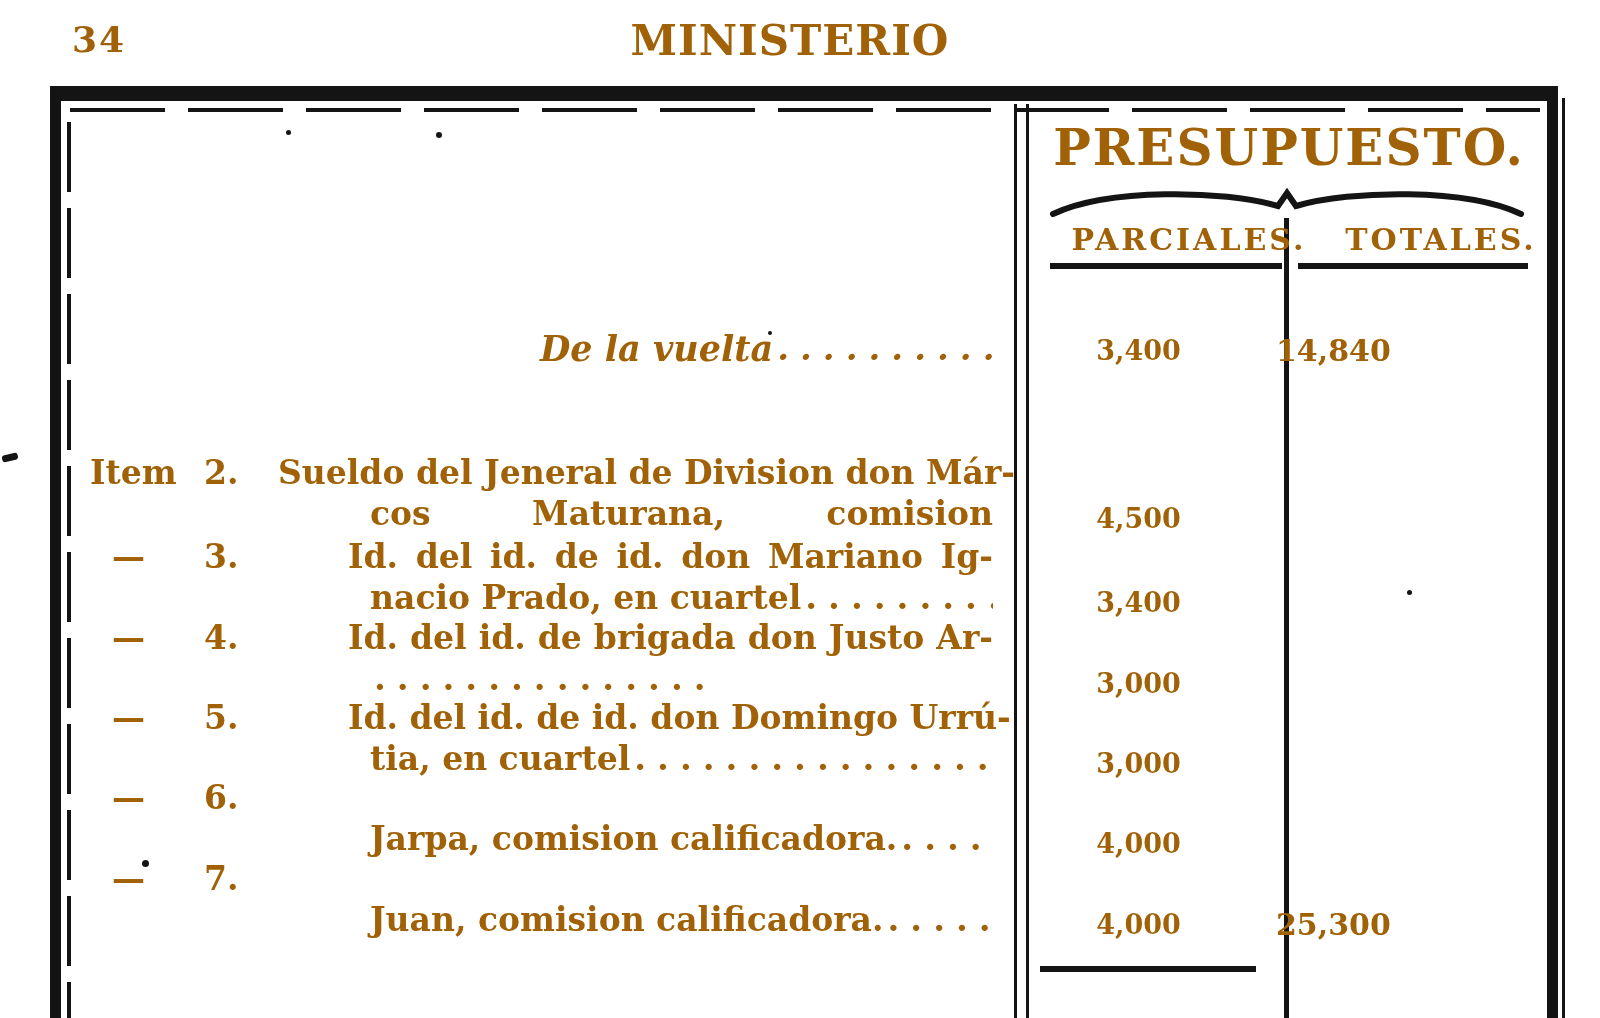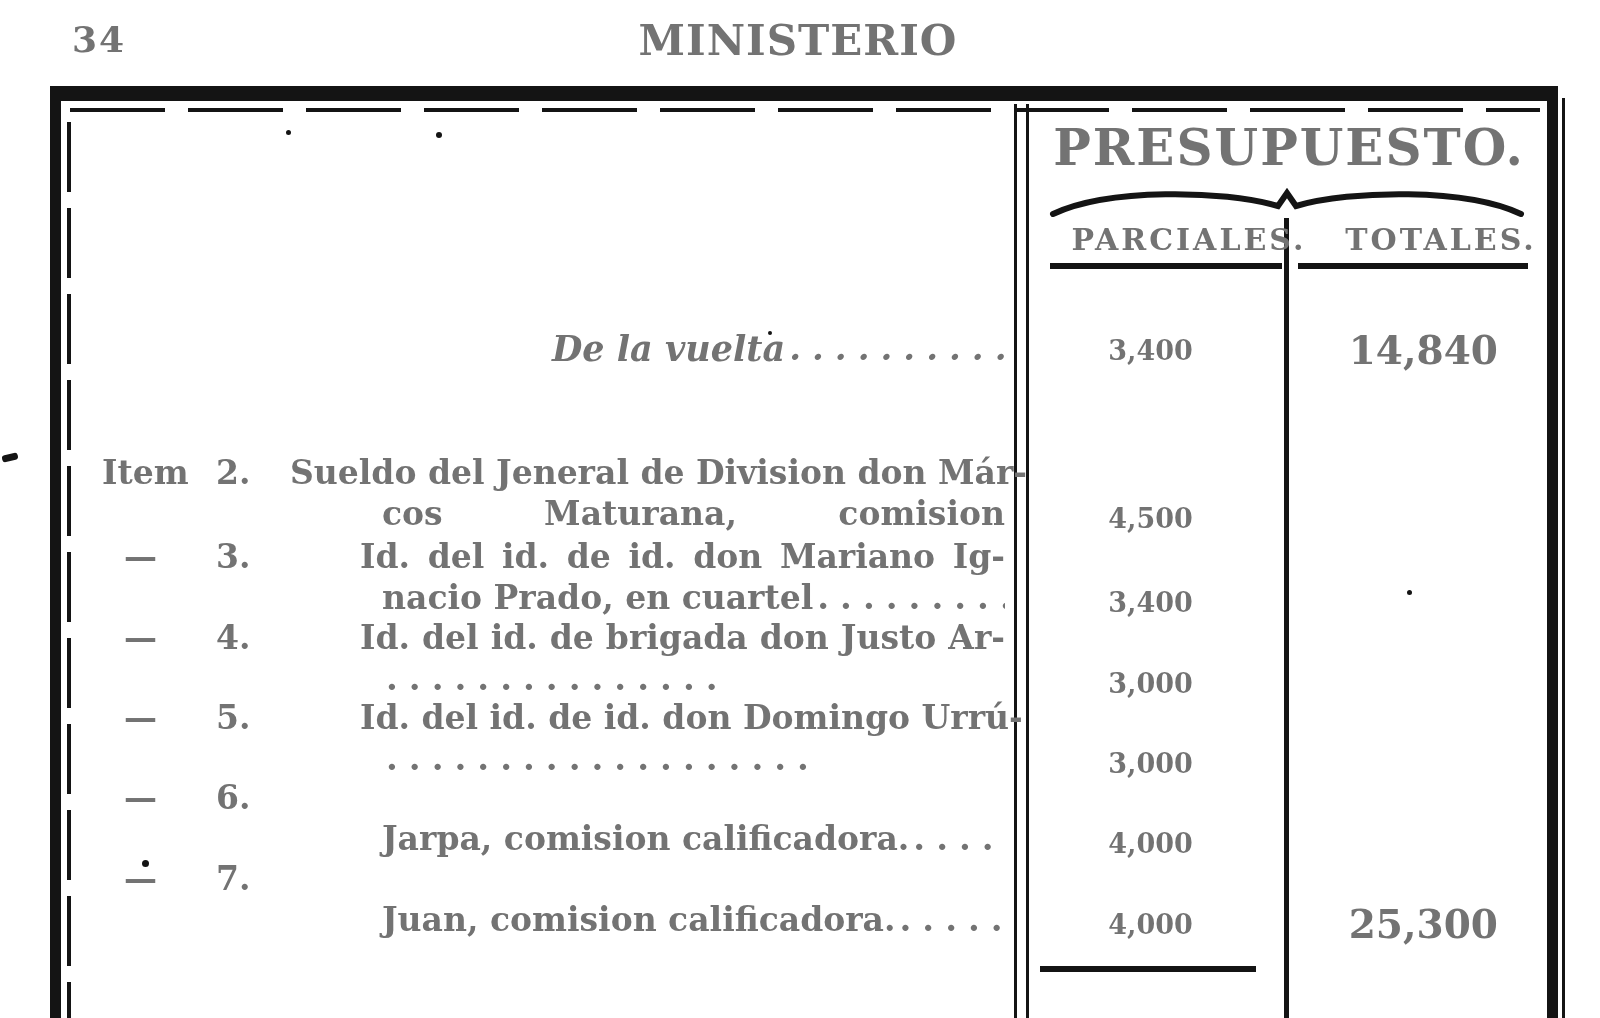--- a/index.html
+++ b/index.html
@@ -1,26 +1,26 @@
 <!DOCTYPE html>
 <html><head>
 <meta charset="utf-8">
 <style>
   * { margin:0; padding:0; box-sizing:border-box; }
   html,body { background:#e8e8e8; }
   .page {
     position:relative; width:1600px; height:1018px;
-    background:#ffffff; color:#737373; overflow:hidden;
+    background:#ffffff; color:#a16207; overflow:hidden;
     font-family:"DejaVu Serif","Liberation Serif",serif;
     font-weight:700;
   }
   
   .page-number { position:absolute; left:72px; top:18px; font-size:36px; letter-spacing:2px; }
   .running-title {
-    position:absolute; left:12px; top:16px; width:1572px; text-align:center;
+    position:absolute; left:4px; top:16px; width:1572px; text-align:center;
     font-size:42px; letter-spacing:1px;
   }
   
   .rule { position:absolute; background:#141414; }
   .top-bar      { left:55px;  top:86px;  width:1497px; height:15px; }
   .top-subline  { left:70px;  top:108px; width:1470px; height:4px;
                   background:repeating-linear-gradient(90deg,#141414 0 95px,transparent 95px 118px); }
   .left-outer   { left:50px;  top:86px;  width:11px;  height:932px; }
   .left-inner   { left:67px;  top:122px; width:4px;   height:896px;
                   background:repeating-linear-gradient(180deg,#141414 0 70px,transparent 70px 86px); }
@@ -36,38 +36,38 @@
   .presupuesto-title {
     position:absolute; left:1032px; top:118px; width:514px;
     text-align:center; font-size:50px; letter-spacing:2px;
   }
   .brace { position:absolute; left:1048px; top:186px; width:478px; height:34px; }
   .col-head { position:absolute; top:222px; font-size:30px; letter-spacing:3px; text-align:center;margin-left:28px; }
   .col-head.parciales { left:1036px; width:250px; }
   .col-head.totales   { left:1292px; width:242px; }
   
   .grid-row {
-    position:absolute; left:85px; width:1443px;
+    position:absolute; left:73px; width:1443px;
     display:grid;
     grid-template-columns:125px 48px 747px 38px 215px 30px 240px;
     font-size:33px; line-height:41px;
   }
   .item-row { grid-template-rows:41px 41px; }
   .c-marker { grid-column:1; grid-row:1;margin-left:17px; }
   .grid-row:not(.row-first) .c-marker { padding-left:22px; }
   .c-num    { grid-column:2; grid-row:1; padding-left:6px; }
   .c-line1  { grid-column:3; grid-row:1; padding-left:102px;
               text-align:justify; text-align-last:justify; white-space:nowrap; }
   .row-first .c-line1 { padding-left:32px; }
   .c-line2  { grid-column:3; grid-row:2; padding-left:124px; display:flex; overflow:hidden; }
   .row-first .c-line2 .t { flex:1; text-align:justify; text-align-last:justify; }
   .leader { flex:1; overflow:hidden; white-space:nowrap; letter-spacing:11px;
             font-size:34px; margin-left:4px; }
   .c-parcial { grid-column:5; grid-row:2; text-align:center; font-size:27px; padding-top:5px; }
-  .c-total   { grid-column:7; grid-row:2; text-align:right; font-size:39px;
+  .c-total   { grid-column:7; grid-row:2; text-align:left; font-size:30px;
                padding-top:5px; padding-right:30px; }
   
   .carry-row { grid-template-rows:44px; top:328px; }
   .carry-label { grid-column:3; grid-row:1; padding-left:294px; display:flex; overflow:hidden;
                  font-style:italic; font-size:35px; }
   .carry-row .c-parcial, .carry-row .c-total { grid-row:1; padding-top:2px; }
   
   .r-item2 { top:452px; } .r-item3 { top:536px; } .r-item4 { top:617px; }
   .r-item5 { top:697px; } .r-item6 { top:777px; } .r-item7 { top:858px; }
   
@@ -148,20 +148,21 @@
     </div>
     <div class="c-parcial">3,000</div>
     <div class="c-total"></div>
   </div>
 
   <div class="grid-row item-row r-item5">
     <div class="c-marker">—</div>
     <div class="c-num">5.</div>
     <div class="c-line1">Id. del id. de id. don Domingo Urrú-</div>
     <div class="c-line2">
+      <span class="t">tia, en cuartel</span>
       <span class="leader">...................</span>
     </div>
     <div class="c-parcial">3,000</div>
     <div class="c-total"></div>
   </div>
 
   <div class="grid-row item-row r-item6">
     <div class="c-marker">—</div>
     <div class="c-num">6.</div>
     <div class="c-line2">

